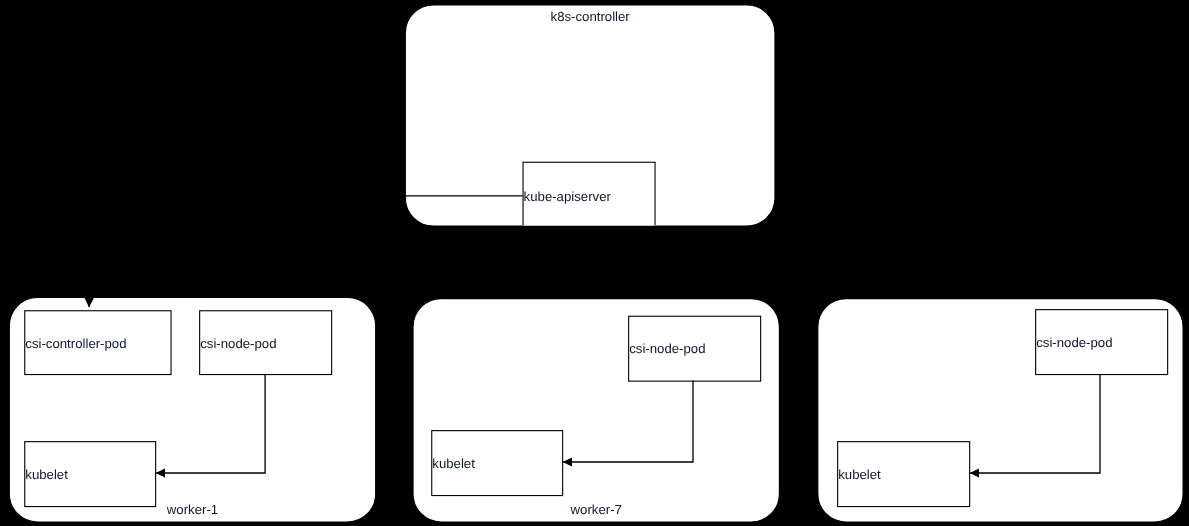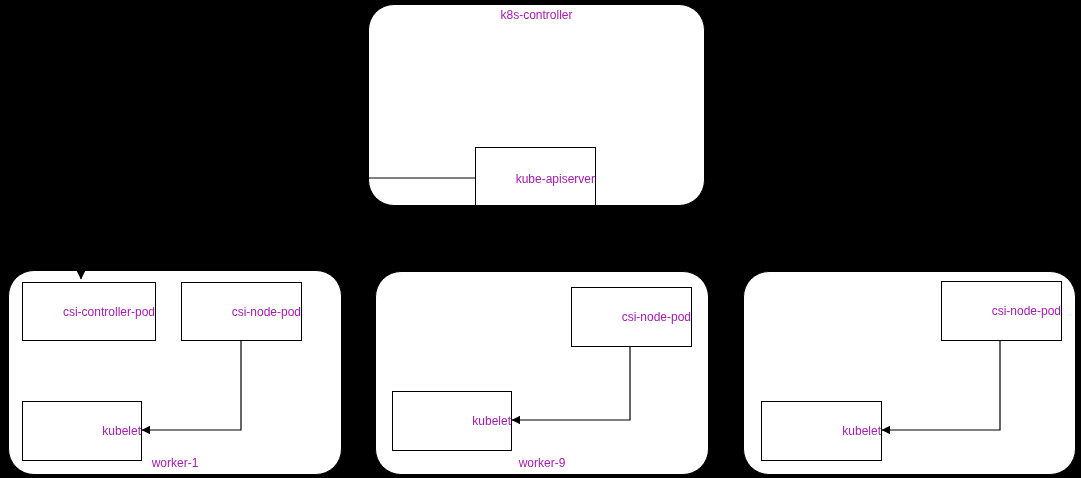--- a/index.html
+++ b/index.html
@@ -7,21 +7,21 @@
     padding: 0;
     background: #000000;
   }
   #canvas {
     position: relative;
     width: 1081px;
     height: 478px;
     background: #000000;
     font-family: "Liberation Sans", sans-serif;
     font-size: 12px;
-    color: #a21caf;
+    color: #0f172a;
     overflow: hidden;
   }
   .container {
     position: absolute;
     box-sizing: border-box;
     background: #ffffff;
     border: 1px solid #000000;
     border-radius: 26px;
   }
   .container.clip { overflow: hidden; }
@@ -34,21 +34,21 @@
   }
   .label-top { top: 3px; }
   .label-bottom { bottom: 4px; }
   .node {
     position: absolute;
     box-sizing: border-box;
     background: #ffffff;
     border: 1px solid #000000;
     display: flex;
     align-items: center;
-    justify-content: flex-end;
+    justify-content: flex-start;
     text-align: center;
     white-space: nowrap;
   }
   #edges {
     position: absolute;
     left: 0;
     top: 0;
     width: 1081px;
     height: 478px;
     pointer-events: none;
@@ -84,21 +84,21 @@
     <div class="container-label label-bottom">worker-1</div>
   </div>
 
   <div class="container" style="left:375px; top:271px; width:334px; height:204px;">
     <div class="node" style="left:195px; top:15px; width:121px; height:60px;">
       <span>csi-node-pod</span>
     </div>
     <div class="node" style="left:16px; top:119px; width:120px; height:60px;">
       <span>kubelet</span>
     </div>
-    <div class="container-label label-bottom">worker-9</div>
+    <div class="container-label label-bottom">worker-7</div>
   </div>
 
   <div class="container" style="left:743px; top:271px; width:333px; height:204px;">
     <div class="node" style="left:197px; top:9px; width:121px; height:60px;">
       <span>csi-node-pod</span>
     </div>
     <div class="node" style="left:17px; top:129px; width:121px; height:60px;">
       <span>kubelet</span>
     </div>
   </div>

